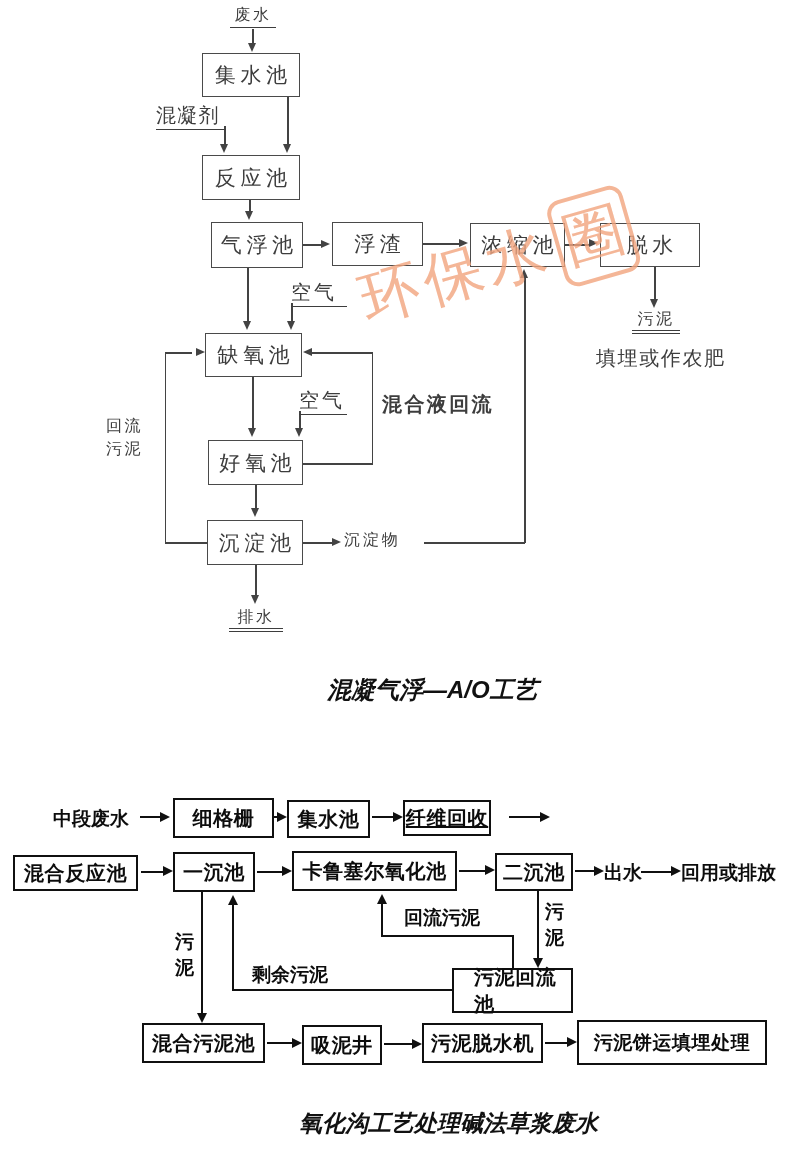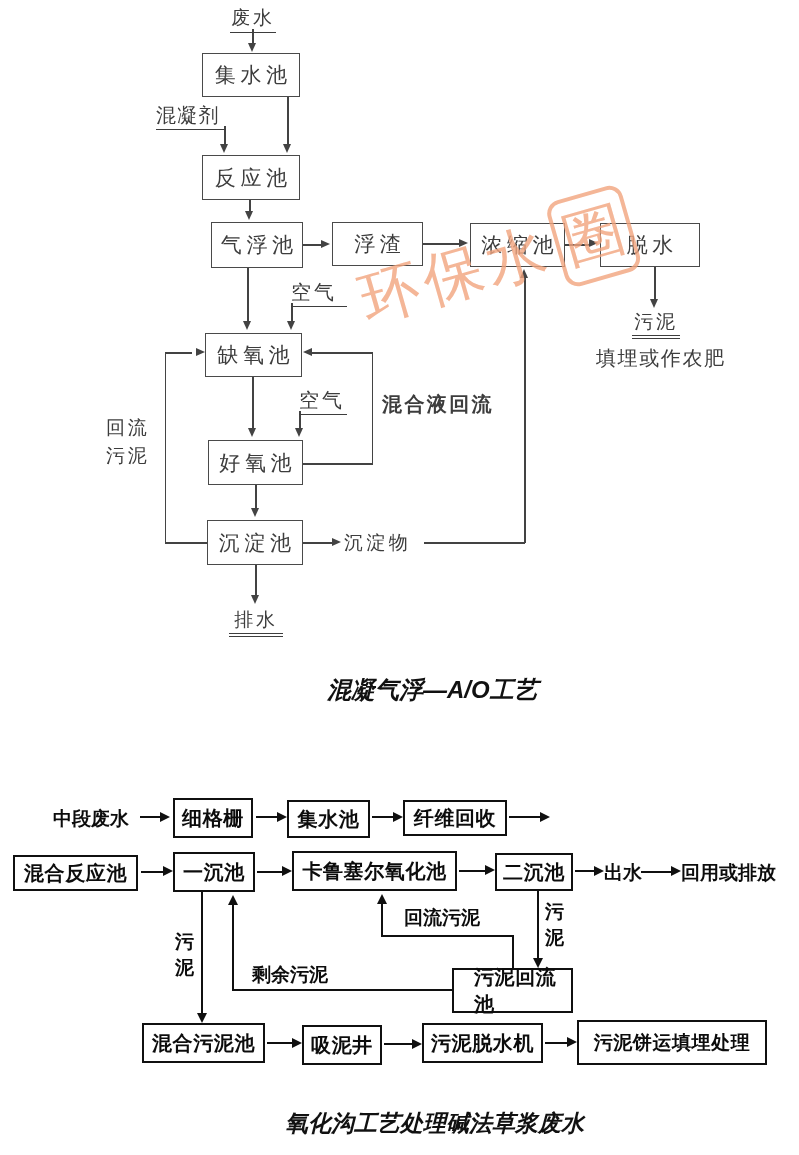--- a/index.html
+++ b/index.html
@@ -6,21 +6,21 @@
   .canvas{position:relative;width:799px;height:1155px;background:#fff;overflow:hidden;
           font-family:"Liberation Sans","DejaVu Sans",sans-serif;}
   
   .bx{position:absolute;display:flex;align-items:center;justify-content:center;
       background:#fff;box-sizing:border-box;z-index:2;}
   .bxa{border:1.5px solid #4a4a4a;color:#3d3d3d;
        font-family:"Liberation Serif","DejaVu Serif",serif;
        font-size:21px;letter-spacing:.22em;text-indent:.22em;}
   .lba{position:absolute;color:#3d3d3d;z-index:2;
        font-family:"Liberation Serif","DejaVu Serif",serif;
-       font-size:19px;letter-spacing:.15em;white-space:nowrap;}
+       font-size:16px;letter-spacing:.15em;white-space:nowrap;}
   .ul{border-bottom:1.6px solid #3d3d3d;}
   .dul{border-bottom:4px double #3d3d3d;}
   .lna{position:absolute;background:#434343;z-index:1;}
   .ah{position:absolute;width:0;height:0;border-style:solid;z-index:1;}
   .ad-a{border-width:9px 4.5px 0 4.5px;border-color:#434343 transparent transparent transparent;}
   .au-a{border-width:0 4.5px 9px 4.5px;border-color:transparent transparent #434343 transparent;}
   .ar-a{border-width:4.5px 0 4.5px 9px;border-color:transparent transparent transparent #434343;}
   .al-a{border-width:4.5px 9px 4.5px 0;border-color:transparent #434343 transparent transparent;}
   
   .bxb{border:2.6px solid #101010;color:#0c0c0c;font-weight:700;
@@ -118,23 +118,23 @@
   </div>
 
   <div class="lbb" style="left:53px;top:806px;">中段废水</div>
   <div class="lbb" style="left:604px;top:860px;">出水</div>
   <div class="lbb" style="left:681px;top:860px;">回用或排放</div>
   <div class="lbb vert" style="left:175px;top:929px;width:22px;font-size:19px;">污泥</div>
   <div class="lbb" style="left:252px;top:962px;">剩余污泥</div>
   <div class="lbb" style="left:404px;top:905px;">回流污泥</div>
   <div class="lbb vert" style="left:545px;top:899px;width:22px;font-size:19px;">污泥</div>
 
-  <div class="bx bxb" style="left:173px;top:798px;width:80px;height:40px;">细格栅</div>
+  <div class="bx bxb" style="left:173px;top:798px;width:101px;height:40px;">细格栅</div>
   <div class="bx bxb" style="left:287px;top:800px;width:83px;height:38px;">集水池</div>
-  <div class="bx bxb" style="left:403px;top:800px;width:104px;height:36px;">纤维回收</div>
+  <div class="bx bxb" style="left:403px;top:800px;width:88px;height:36px;text-decoration:underline;">纤维回收</div>
   <div class="bx bxb" style="left:13px;top:855px;width:125px;height:36px;">混合反应池</div>
   <div class="bx bxb" style="left:173px;top:852px;width:82px;height:40px;">一沉池</div>
   <div class="bx bxb" style="left:292px;top:851px;width:165px;height:40px;">卡鲁塞尔氧化池</div>
   <div class="bx bxb" style="left:495px;top:853px;width:78px;height:38px;">二沉池</div>
   <div class="bx bxb" style="left:452px;top:968px;width:121px;height:45px;padding-left:20px;">污泥回流池</div>
   <div class="bx bxb" style="left:142px;top:1023px;width:123px;height:40px;">混合污泥池</div>
   <div class="bx bxb" style="left:302px;top:1025px;width:80px;height:40px;">吸泥井</div>
   <div class="bx bxb" style="left:422px;top:1023px;width:121px;height:40px;">污泥脱水机</div>
   <div class="bx bxb" style="left:577px;top:1020px;width:190px;height:45px;font-size:19px;">污泥饼运填埋处理</div>
 
@@ -167,15 +167,15 @@
   <div class="ah au-b" style="left:377px;top:894px;"></div>
   <div class="lnb" style="left:537px;top:891px;width:2.3px;height:67px;"></div>
   <div class="ah ad-b" style="left:533px;top:958px;"></div>
   <div class="lnb" style="left:267px;top:1042px;width:26px;height:2.3px;"></div>
   <div class="ah ar-b" style="left:292px;top:1038px;"></div>
   <div class="lnb" style="left:384px;top:1043px;width:29px;height:2.3px;"></div>
   <div class="ah ar-b" style="left:412px;top:1039px;"></div>
   <div class="lnb" style="left:545px;top:1042px;width:23px;height:2.3px;"></div>
   <div class="ah ar-b" style="left:567px;top:1037px;"></div>
 
-  <div class="title" style="left:285px;top:1108px;font-size:23px;">氧化沟工艺处理碱法草浆废水</div>
+  <div class="title" style="left:299px;top:1108px;font-size:23px;">氧化沟工艺处理碱法草浆废水</div>
 
 </div>
 
 </body></html>

